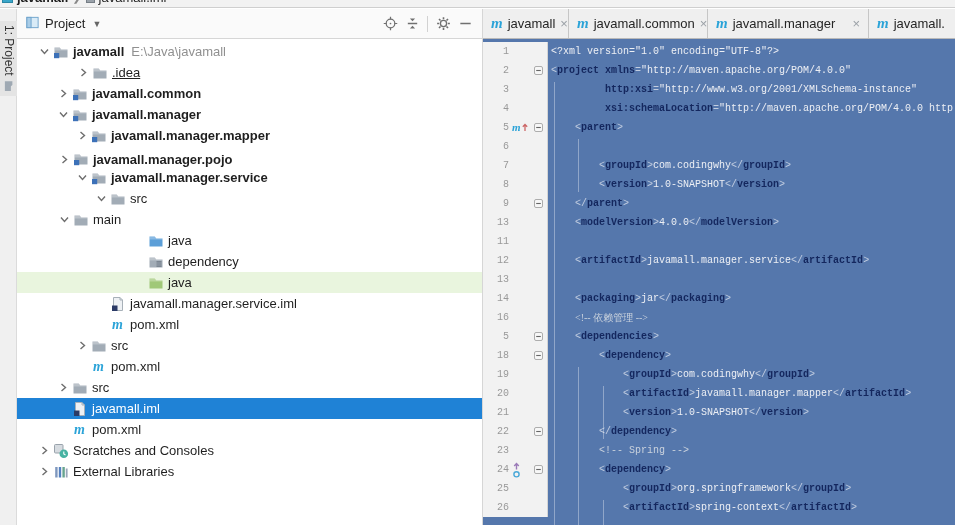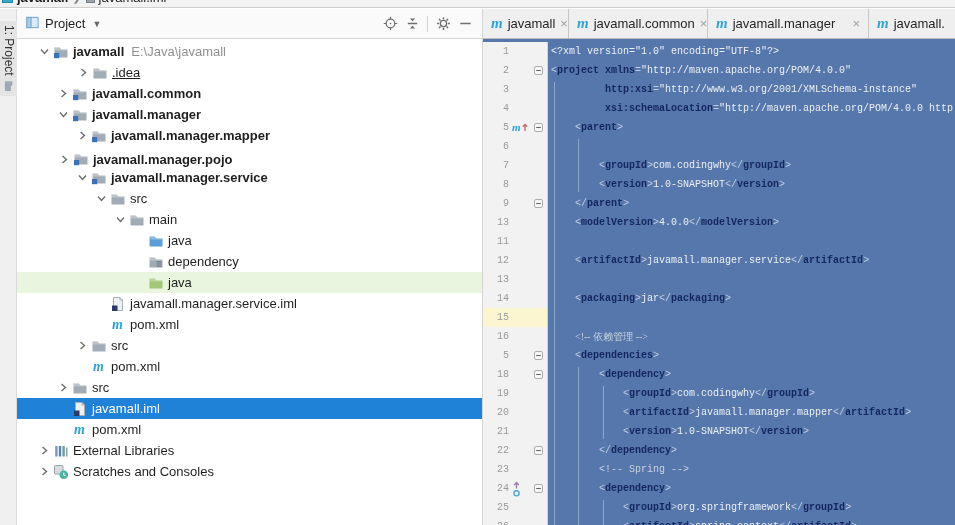--- a/index.html
+++ b/index.html
@@ -251,21 +251,21 @@
               </svg>
             </span>
             <span class="ticon">
               <svg width="16" height="16" viewBox="0 0 16 16">
                 <path d="M1.5 3.5h5.2l1.6 2H14.5v8H1.5z" fill="#A2ACB6"></path>
                 <path d="M1.5 3.5h5.2l1.6 2H14.5v1H1.5z" fill="rgba(255,255,255,0.28)"></path>
               </svg>
             </span>
             <span class="tlabel">src</span>
           </div>
-          <div class="trow" style="padding-left: 96px; text-align: right;">
+          <div class="trow" style="padding-left: 40px; text-align: right;">
             <span class="chev">
               <svg width="11" height="11" viewBox="0 0 11 11">
                 <polyline points="2,3.5 5.5,7.5 9,3.5" fill="none" stroke="#6E6E6E" stroke-width="1.4"></polyline>
               </svg>
             </span>
             <span class="ticon">
               <svg width="16" height="16" viewBox="0 0 16 16">
                 <path d="M1.5 3.5h5.2l1.6 2H14.5v8H1.5z" fill="#A2ACB6"></path>
                 <path d="M1.5 3.5h5.2l1.6 2H14.5v1H1.5z" fill="rgba(255,255,255,0.28)"></path>
               </svg>
@@ -368,51 +368,51 @@
               </svg>
             </span>
             <span class="tlabel">javamall.iml</span>
           </div>
           <div class="trow" style="padding-left: 39px;">
             <span class="chev"></span>
             <span class="ticon">
               <span class="mglyph">m</span>
             </span>
             <span class="tlabel">pom.xml</span>
+          </div>
+          <div class="trow" style="padding-left: 20px;">
+            <span class="chev">
+              <svg width="11" height="11" viewBox="0 0 11 11">
+                <polyline points="3.5,2 7.5,5.5 3.5,9" fill="none" stroke="#6E6E6E" stroke-width="1.4"></polyline>
+              </svg>
+            </span>
+            <span class="ticon">
+              <svg width="16" height="16" viewBox="0 0 16 16">
+                <rect x="1.5" y="1.5" width="8.5" height="8.5" rx="1" fill="#D6DBE0" stroke="#99A2AB"></rect>
+                <circle cx="10.8" cy="10.8" r="4.3" fill="#47B2A2"></circle>
+                <path d="M10.8 8.6v2.4l1.7 1" stroke="#fff" stroke-width="1.1" fill="none"></path>
+              </svg>
+            </span>
+            <span class="tlabel">Scratches and Consoles</span>
           </div>
           <div class="trow" style="padding-left: 20px;">
             <span class="chev">
               <svg width="11" height="11" viewBox="0 0 11 11">
                 <polyline points="3.5,2 7.5,5.5 3.5,9" fill="none" stroke="#6E6E6E" stroke-width="1.4"></polyline>
               </svg>
             </span>
             <span class="ticon">
               <svg width="16" height="16" viewBox="0 0 16 16">
                 <rect x="2.2" y="3" width="2.4" height="10.5" fill="#7E97BE"></rect>
                 <rect x="5.8" y="3" width="2.4" height="10.5" fill="#5581C0"></rect>
                 <rect x="9.4" y="3" width="2.4" height="10.5" fill="#67A48F"></rect>
                 <rect x="12.8" y="4.5" width="1.8" height="9" fill="#9AA7BA"></rect>
               </svg>
             </span>
             <span class="tlabel">External Libraries</span>
-          </div>
-          <div class="trow" style="padding-left: 20px;">
-            <span class="chev">
-              <svg width="11" height="11" viewBox="0 0 11 11">
-                <polyline points="3.5,2 7.5,5.5 3.5,9" fill="none" stroke="#6E6E6E" stroke-width="1.4"></polyline>
-              </svg>
-            </span>
-            <span class="ticon">
-              <svg width="16" height="16" viewBox="0 0 16 16">
-                <rect x="1.5" y="1.5" width="8.5" height="8.5" rx="1" fill="#D6DBE0" stroke="#99A2AB"></rect>
-                <circle cx="10.8" cy="10.8" r="4.3" fill="#47B2A2"></circle>
-                <path d="M10.8 8.6v2.4l1.7 1" stroke="#fff" stroke-width="1.1" fill="none"></path>
-              </svg>
-            </span>
-            <span class="tlabel">Scratches and Consoles</span>
           </div>
         </div>
     </div>
 
     <div class="earea">
       <div class="tabbar">
           <div class="etab">
             <span><span class="mglyph">m</span></span>
             <span class="etlabel">javamall</span>
             <span class="eclose">×</span>
@@ -525,26 +525,20 @@
               <div class="gut">
                 <span class="lnum">13</span>
               </div>
               <div class="cline">&nbsp;</div>
             </div>
             <div class="crow">
               <div class="gut">
                 <span class="lnum">14</span>
               </div>
               <div class="cline"><span class="tk-v">    </span><span class="tk-p">&lt;</span><span class="tk-t">packaging</span><span class="tk-p">&gt;</span><span class="tk-v">jar</span><span class="tk-p">&lt;/</span><span class="tk-t">packaging</span><span class="tk-p">&gt;</span></div>
-            </div>
-            <div class="crow">
-              <div class="gut caret">
-                <span class="lnum">15</span>
-              </div>
-              <div class="cline">&nbsp;</div>
             </div>
             <div class="crow">
               <div class="gut">
                 <span class="lnum">16</span>
               </div>
               <div class="cline"><span class="tk-v">    </span><span class="tk-c">&lt;!-- 依赖管理 --&gt;</span></div>
             </div>
             <div class="crow">
               <div class="gut">
                 <span class="lnum">5</span>

